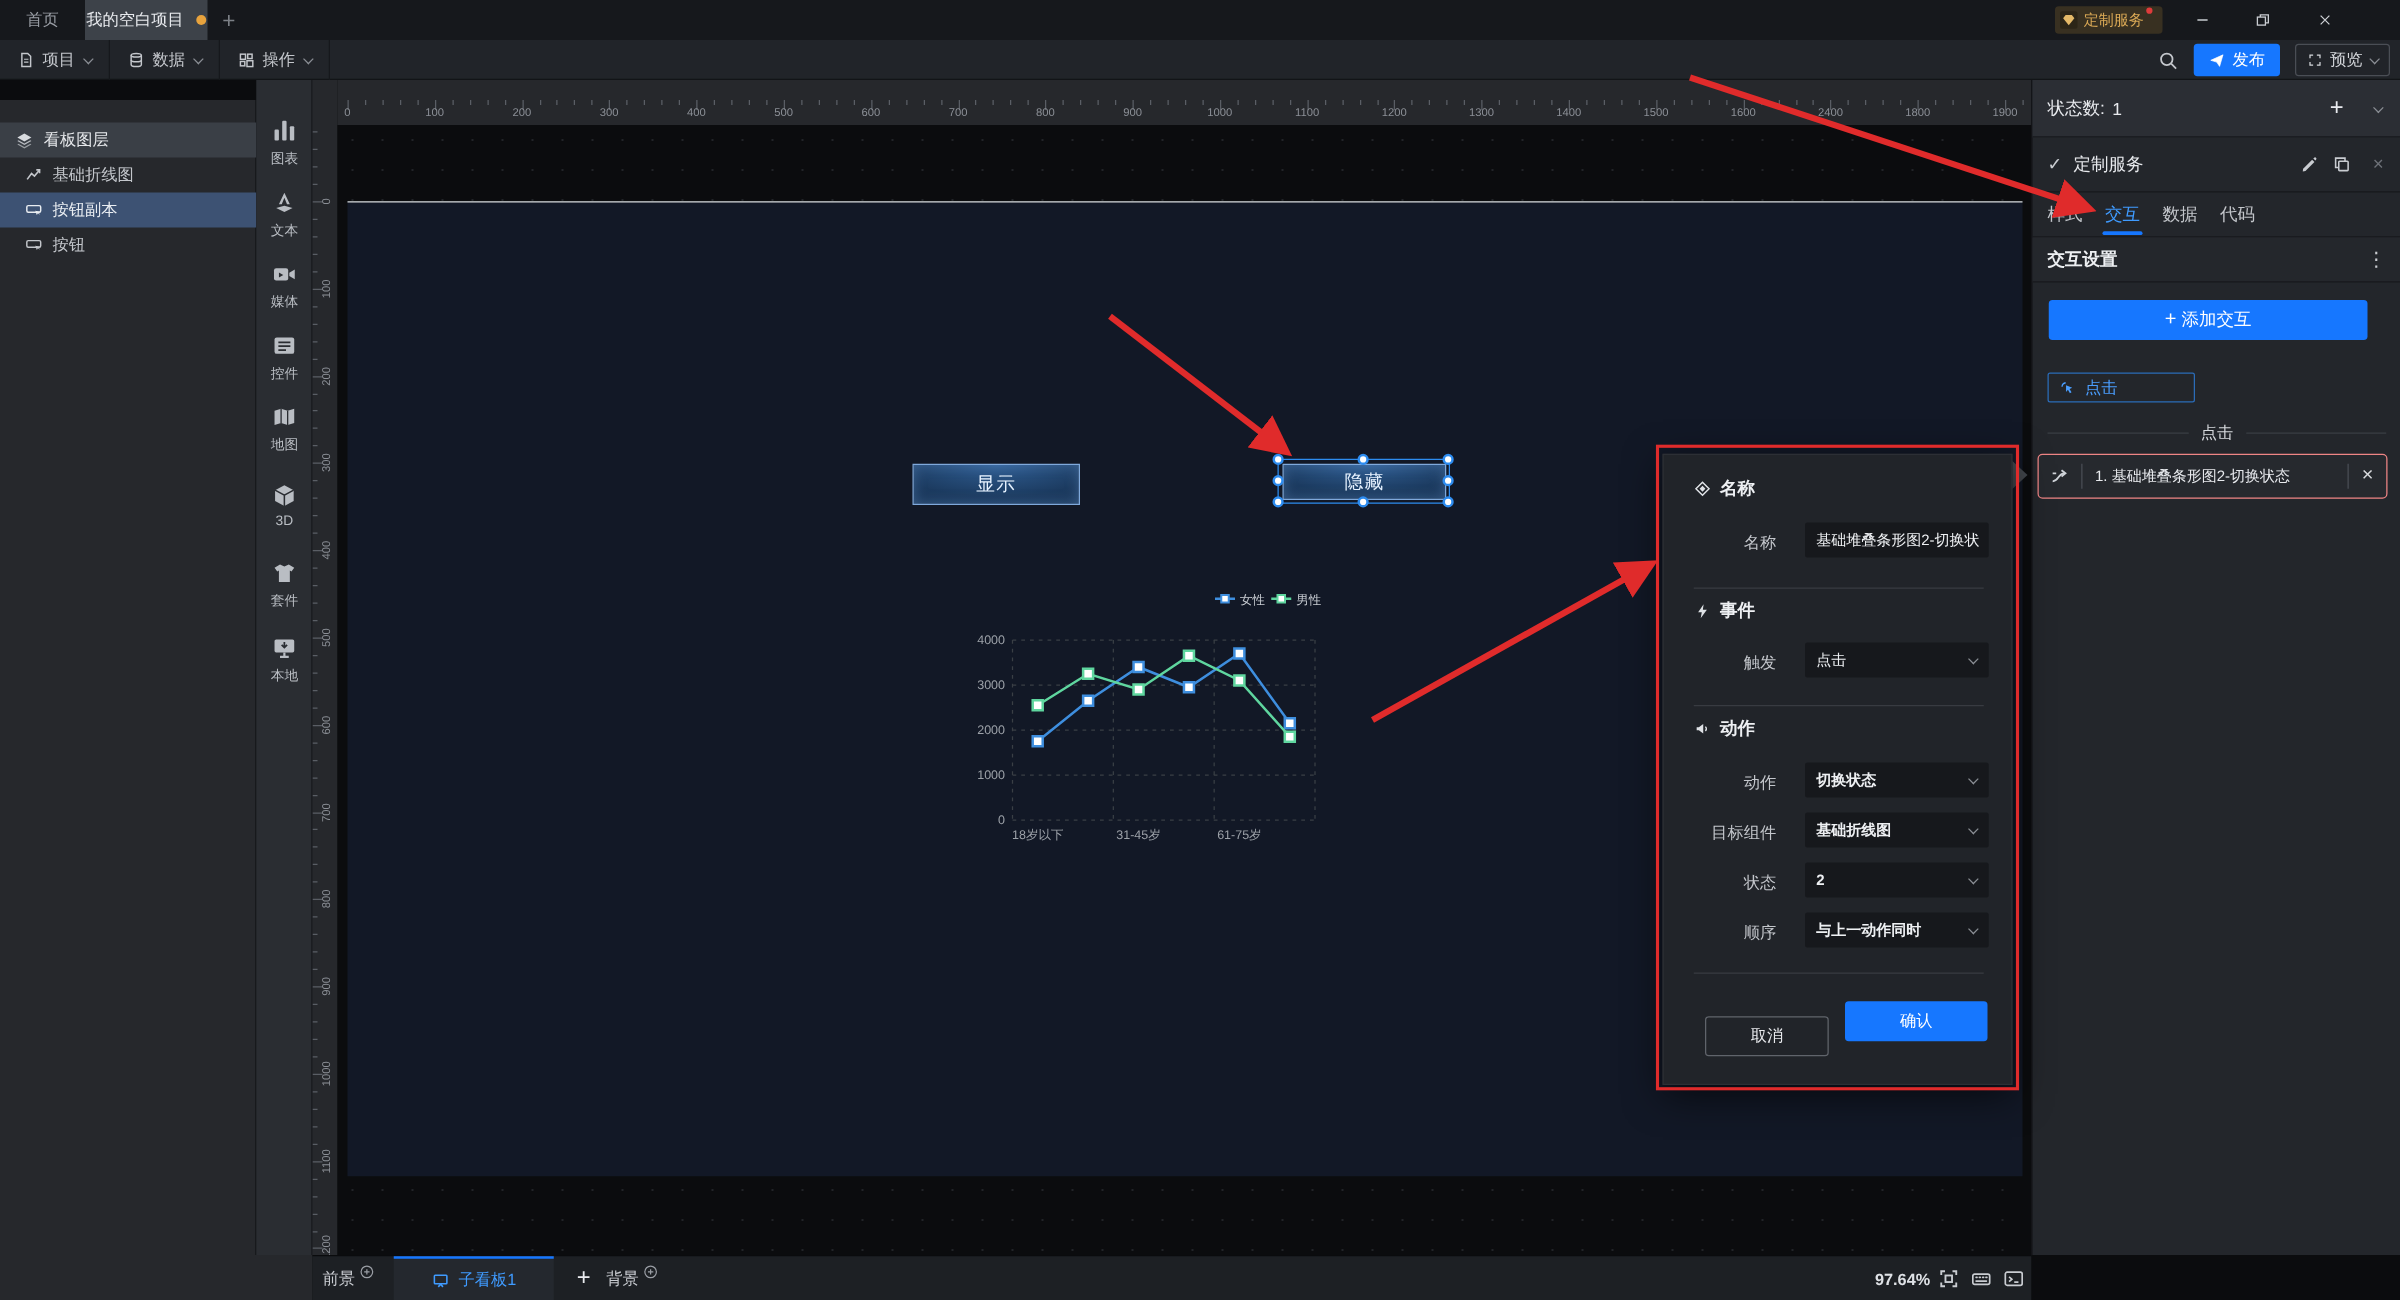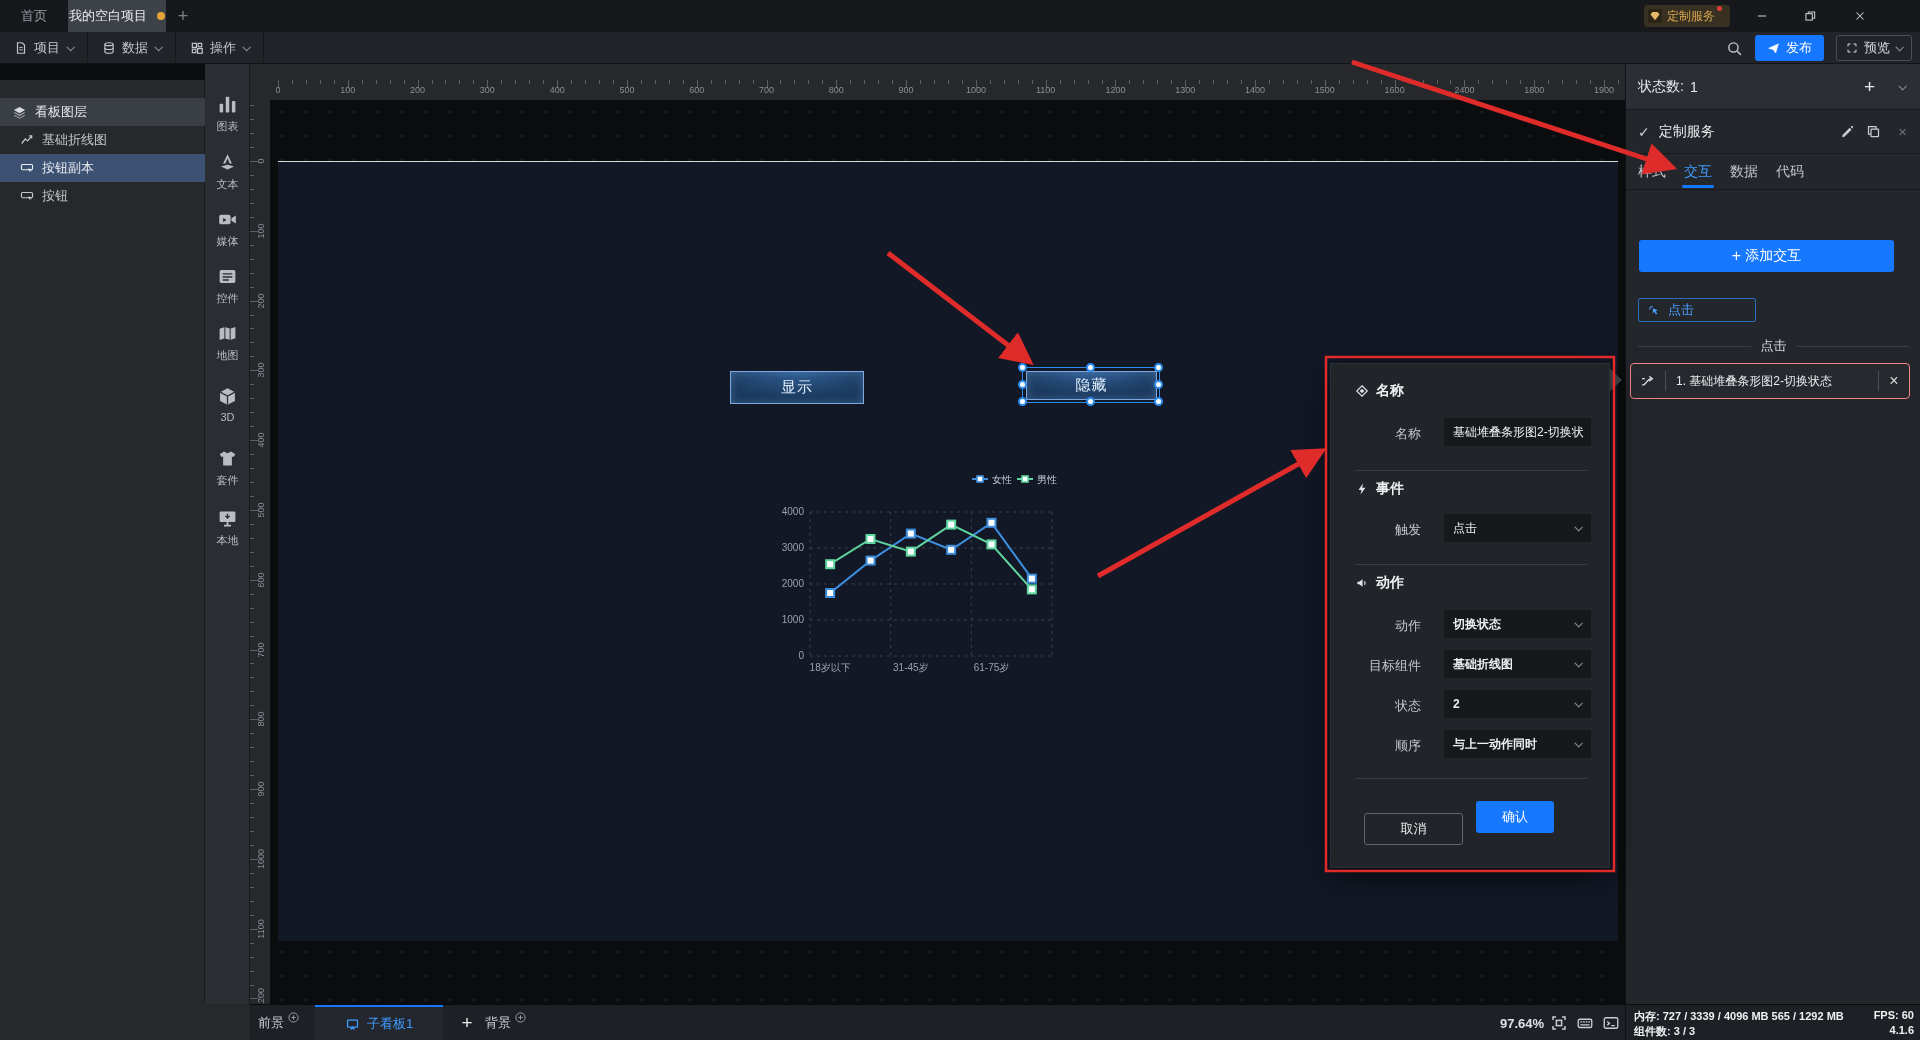--- a/index.html
+++ b/index.html
@@ -71,21 +71,21 @@
   .modal { left:1330px; top:363px; width:280px; height:505px; background:#212429; border:1px solid #2c2f35; box-shadow:0 8px 30px rgba(0,0,0,.65); z-index:20; }
   .m-sec { position:absolute; left:24px; display:flex; align-items:center; color:#eef0f3; font-size:14px; font-weight:bold; gap:7px; }
   .m-sec [data-icon]{ width:14px; height:14px; color:#dfe2e6; }
   .m-label { position:absolute; left:18px; width:72px; text-align:right; color:#c3c6cb; font-size:13px; }
   .m-input, .m-select { position:absolute; left:113px; width:147px; height:28px; background:#16181c; border-radius:2px; color:#eef0f3; font-size:12px; display:flex; align-items:center; padding:0 9px; white-space:nowrap; overflow:hidden; }
   .m-select { padding-right:22px; cursor:pointer; }
   .m-select .chev { position:absolute; right:10px; }
   .m-div { position:absolute; left:24px; width:232px; height:1px; background:#383b41; }
   .m-btn { position:absolute; height:32px; border-radius:3px; font-size:13px; display:flex; align-items:center; justify-content:center; cursor:pointer; }
   .m-cancel { left:33px; width:99px; border:1px solid #60646b; color:#e8eaed; background:transparent; }
-  .m-ok { left:145px; width:78px; border:none; background:#1677ff; color:#fff; }
+  .m-ok { left:145px; width:114px; border:none; background:#1677ff; color:#fff; }
   .pop-arrow { position:absolute; left:1609px; top:368px; width:0; height:0; border-top:12px solid transparent; border-bottom:12px solid transparent; border-left:13px solid #43474d; z-index:19; }
 
   
   .rpanel { left:1625px; top:64px; width:295px; height:940px; background:#23262b; border-left:1px solid #101114; }
   .rp-row1 { position:absolute; left:0; top:0; width:295px; height:46px; background:#2b2e34; border-bottom:1px solid #17191d; display:flex; align-items:center; padding:0 12px; color:#e8eaee; font-size:14px; }
   .rp-row2 { position:absolute; left:0; top:46px; width:295px; height:44px; border-bottom:1px solid #17191d; display:flex; align-items:center; padding:0 12px; color:#e8eaee; font-size:14px; }
   .rp-ico { width:15px; height:15px; color:#c9ccd1; cursor:pointer; }
   .rp-tabs { position:absolute; left:0; top:90px; width:295px; height:36px; display:flex; align-items:center; padding-left:10px; border-bottom:1px solid #17191d; }
   .rp-tab { position:relative; margin-right:14px; padding:0 2px; height:36px; display:flex; align-items:center; color:#c2c5ca; font-size:14px; cursor:pointer; }
   .rp-tab.active { color:#3f9bff; }
@@ -612,20 +612,24 @@
           </svg>
         </span>
       <span style="position:absolute;right:14px;color:#6d7178;font-size:15px;cursor:pointer;">×</span>
     </div>
     <div class="rp-tabs" id="panel-tabs">
         <div class="rp-tab">样式</div>
         <div class="rp-tab active">交互</div>
         <div class="rp-tab">数据</div>
         <div class="rp-tab">代码</div>
       </div>
+    <div class="rp-settings">
+      <span>交互设置</span>
+      <span style="position:absolute;right:12px;font-weight:normal;font-size:16px;color:#c9ccd1;cursor:pointer;">⋮</span>
+    </div>
     <button class="rp-add">
       <span style="font-size:16px;">+</span>
       <span>添加交互</span>
     </button>
     <div class="rp-chip">
       <span data-icon="cursor-click">
           <svg viewBox="0 0 24 24">
             <path d="M10 9l8.5 3.5-3.7 1.5 2.7 4.5-2.2 1.3-2.7-4.6-2.6 3Z" fill="currentColor"></path>
             <path d="M9.5 5.5A6 6 0 0 0 4.5 11" fill="none" stroke="currentColor" stroke-width="1.8"></path>
           </svg>
@@ -762,30 +766,20 @@
           <path d="M6.5 10.5h1M10 10.5h1M13.5 10.5h1M17 10.5h1M6.5 14.5h11" stroke-linecap="round"></path>
         </svg>
       </span>
     <span class="bb-ico" style="left:1352px;" data-icon="terminal">
         <svg viewBox="0 0 24 24" fill="none" stroke="currentColor" stroke-width="1.8">
           <rect x="3" y="5" width="18" height="14" rx="2"></rect>
           <path d="M7 10l3 2.5L7 15M12.5 15.5H17"></path>
         </svg>
       </span>
   </div>
-  <div class="statusbar abs">
-    <div class="l1">
-      <span><span>内存:</span> <span>727 / 3339 / 4096 MB  565 / 1292 MB</span></span>
-      <span><span>FPS:</span> <span>60</span></span>
-    </div>
-    <div class="l2">
-      <span><span>组件数:</span> <span>3 / 3</span></span>
-      <span>4.1.6</span>
-    </div>
-  </div>
 
   <svg class="annot abs" id="annot">
       <defs>
         <marker id="ah" viewBox="0 0 10 10" refX="7" refY="5" markerWidth="6.5" markerHeight="6.5" orient="auto-start-reverse">
           <path d="M0 0 L10 5 L0 10 z" fill="#e02b2b"></path>
         </marker>
       </defs>
       <line x1="1352" y1="62" x2="1668" y2="166" stroke="#e02b2b" stroke-width="5" marker-end="url(#ah)"></line>
       <line x1="888" y1="253" x2="1026" y2="359" stroke="#e02b2b" stroke-width="5" marker-end="url(#ah)"></line>
       <line x1="1098" y1="576" x2="1318" y2="453" stroke="#e02b2b" stroke-width="5" marker-end="url(#ah)"></line>

